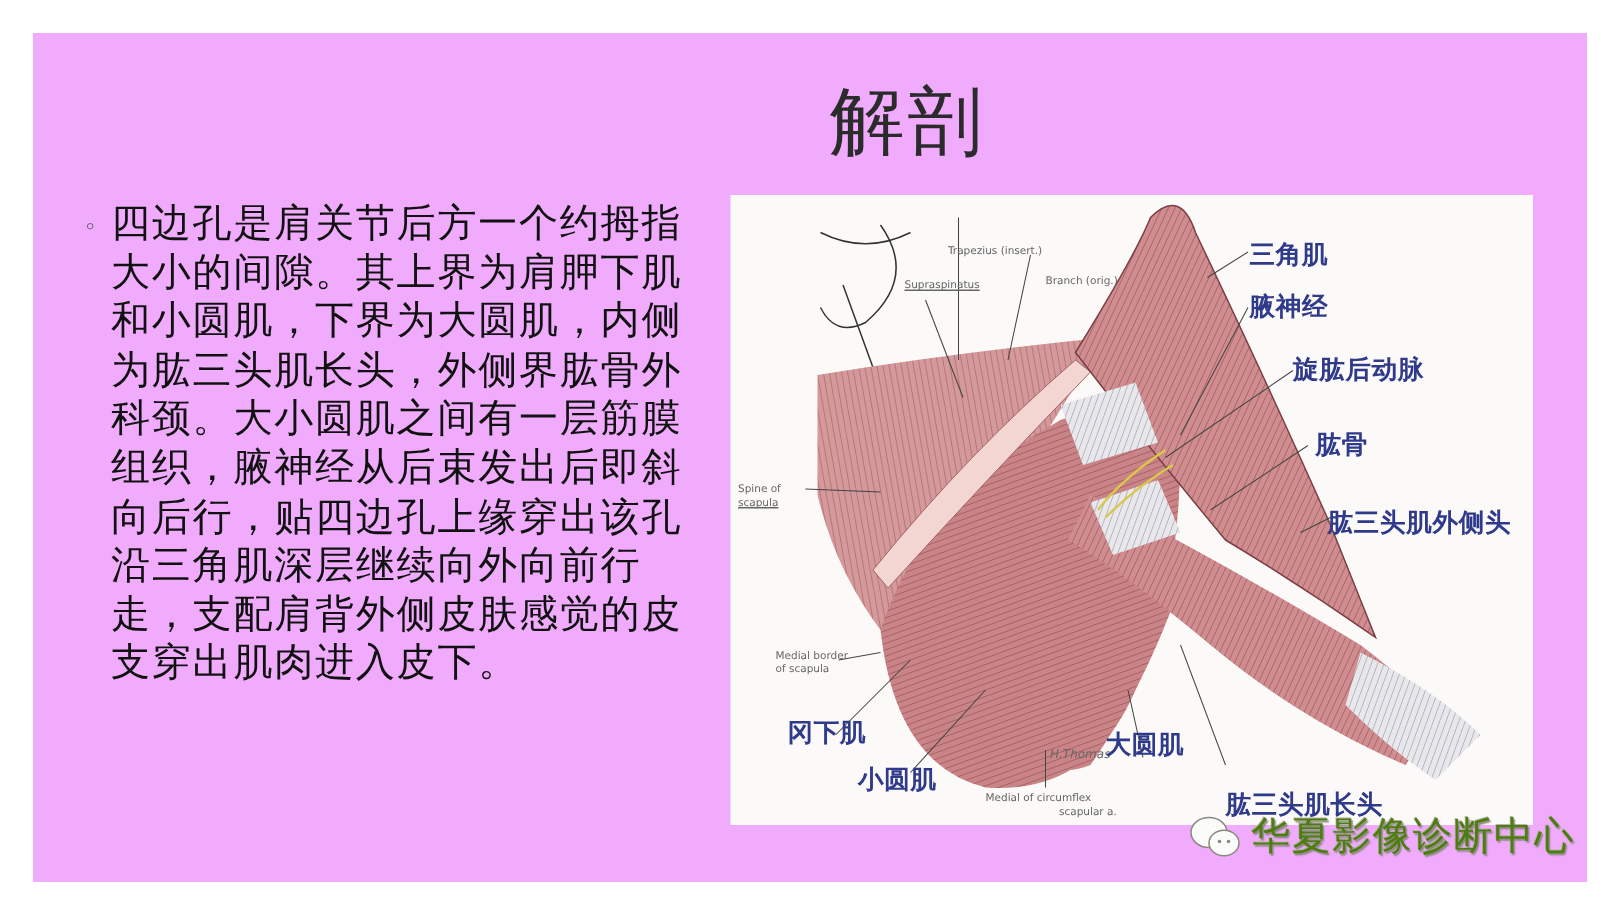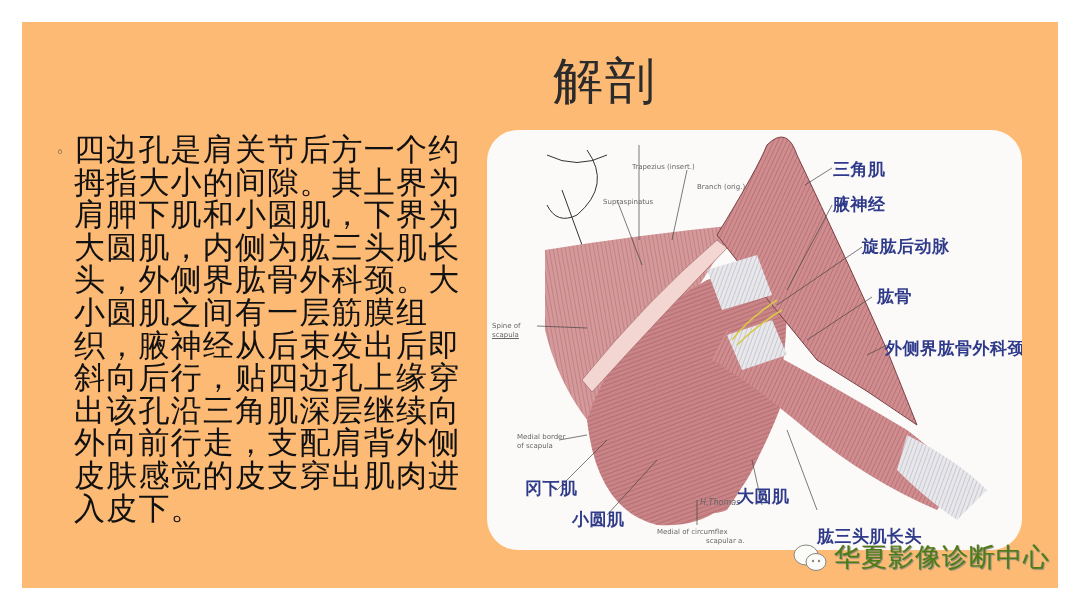--- a/index.html
+++ b/index.html
@@ -1,24 +1,24 @@
 <!DOCTYPE html>
 <html><head>
 <meta charset="utf-8">
 <style>
   html, body { margin:0; padding:0; }
   body { width:1080px; height:608px; background:#ffffff; position:relative; overflow:hidden;
          font-family:"DejaVu Sans", sans-serif; }
-  .slide { position:absolute; left:22px; top:22px; width:1036px; height:566px; background:#fdba74; }
+  .slide { position:absolute; left:22px; top:22px; width:1036px; height:566px; background:#f0abfc; }
   .title { position:absolute; left:0; width:1036px; top:26px; text-align:center; padding-left:130px; box-sizing:border-box;
            font-family:"DejaVu Serif", serif; font-size:50px; color:#2b2b2b; letter-spacing:2px; font-weight:normal; }
   .body-text { position:absolute; left:34px; top:112px; width:440px; }
   .bullet { position:absolute; left:0; top:10px; font-size:14px; color:#333; }
-  .para { margin:0 16px 0 18px; font-size:31px; line-height:32.6px; color:#111; letter-spacing:1.2px; font-family:Liberation Sans, sans-serif; }
-  .figure { position:absolute; left:465px; top:108px; width:535px; height:420px; background:#fbfaf8; overflow:hidden;border-radius:31px; }
+  .para { margin:0 16px 0 18px; font-size:26px; line-height:32.6px; color:#111; letter-spacing:1.2px; font-family:Liberation Mono, monospace; }
+  .figure { position:absolute; left:465px; top:108px; width:535px; height:420px; background:#fbfaf8; overflow:hidden; }
   .figure svg { position:absolute; left:0; top:0; }
   .lbl-cn { position:absolute; color:#2f3a8a; font-weight:bold; font-size:17px; white-space:nowrap; letter-spacing:0.5px; }
   .lbl-en { position:absolute; color:#666; font-size:7px; white-space:nowrap; line-height:9px; }
   .watermark { position:absolute; left:792px; top:540px; display:flex; align-items:center; gap:6px; }
   .wm-text { font-size:26px; color:#4d7c0f; text-shadow:1px 1px 1px #8a877f, -0.5px -0.5px 0 #b8b4aa; letter-spacing:1px; }
 </style>
 </head>
 <body>
 
 <div class="slide">
@@ -84,34 +84,34 @@
         <line x1="72" y1="310" x2="100" y2="305"></line>
         <line x1="152" y1="15" x2="152" y2="110"></line>
         <line x1="200" y1="40" x2="185" y2="110"></line>
         <line x1="130" y1="70" x2="155" y2="135"></line>
         <line x1="210" y1="370" x2="210" y2="395"></line>
       </g>
     </svg>
 
     <span class="lbl-en" style="left:145px;top:33px;">Trapezius (insert.)</span>
     <span class="lbl-en" style="left:210px;top:53px;">Branch (orig.)</span>
-    <span class="lbl-en" style="left:116px;top:68px;">Supraspinatus</span>
+    <span class="lbl-en" style="left:116px;top:56px;text-decoration:underline;">Supraspinatus</span>
     <span class="lbl-en" style="left:5px;top:192px;">Spine of</span>
     <span class="lbl-en" style="left:5px;top:201px;text-decoration:underline;">scapula</span>
     <span class="lbl-en" style="left:30px;top:303px;">Medial border</span>
     <span class="lbl-en" style="left:30px;top:312px;">of scapula</span>
     <span class="lbl-en" style="left:170px;top:398px;">Medial of circumflex</span>
     <span class="lbl-en" style="left:188px;top:407px;margin-left:31px;">scapular a.</span>
     <span class="lbl-en" style="left:213px;top:368px;font-size:8px;font-style:italic;text-align:right;">H.Thomas</span>
 
     <span class="lbl-cn" style="left:346px;top:28px;">三角肌</span>
     <span class="lbl-cn" style="left:346px;top:63px;">腋神经</span>
     <span class="lbl-cn" style="left:375px;top:105px;">旋肱后动脉</span>
     <span class="lbl-cn" style="left:390px;top:155px;">肱骨</span>
-    <span class="lbl-cn" style="left:398px;top:207px;">外侧界肱骨外科颈</span>
+    <span class="lbl-cn" style="left:398px;top:207px;">肱三头肌外侧头</span>
     <span class="lbl-cn" style="left:38px;top:347px;text-align:center;">冈下肌</span>
     <span class="lbl-cn" style="left:85px;top:378px;">小圆肌</span>
     <span class="lbl-cn" style="left:250px;top:355px;">大圆肌</span>
     <span class="lbl-cn" style="left:330px;top:395px;">肱三头肌长头</span>
   </div>
 </div>
 
 <div class="watermark">
   <svg width="36" height="30" viewBox="0 0 36 30">
     <ellipse cx="14" cy="12" rx="12" ry="10" fill="#fbfbf9" stroke="#8a877f" stroke-width="1"></ellipse>

